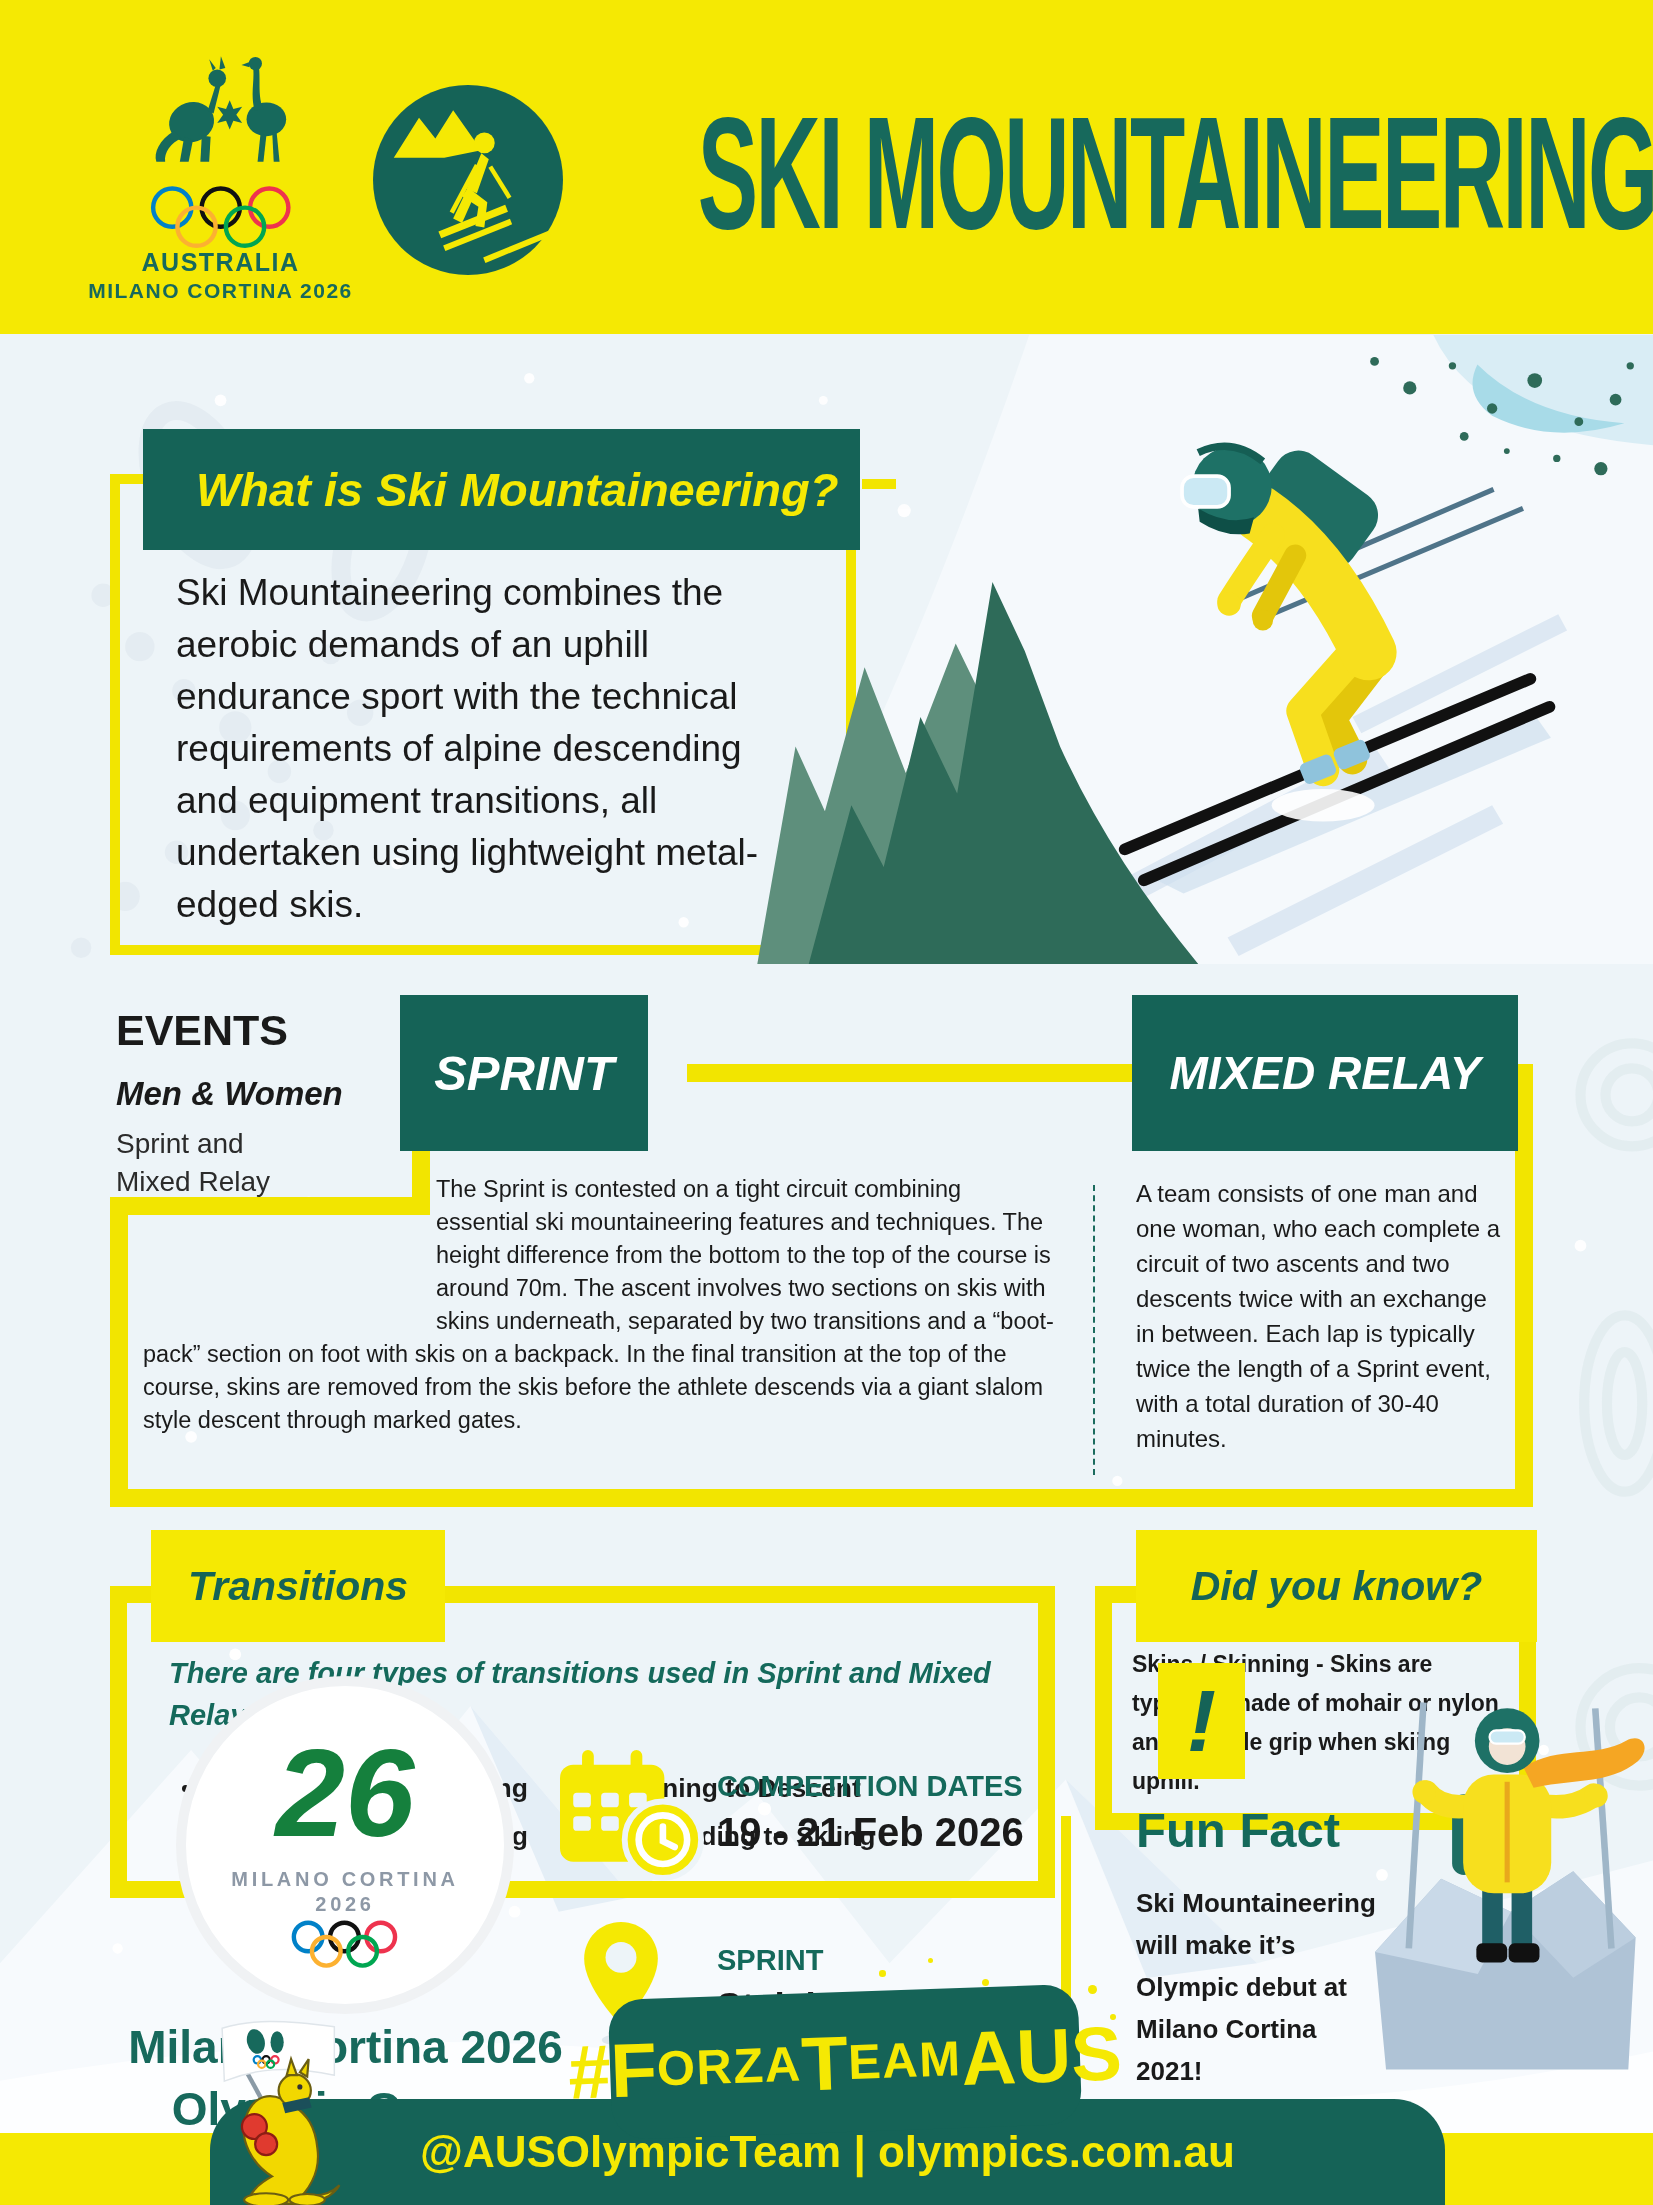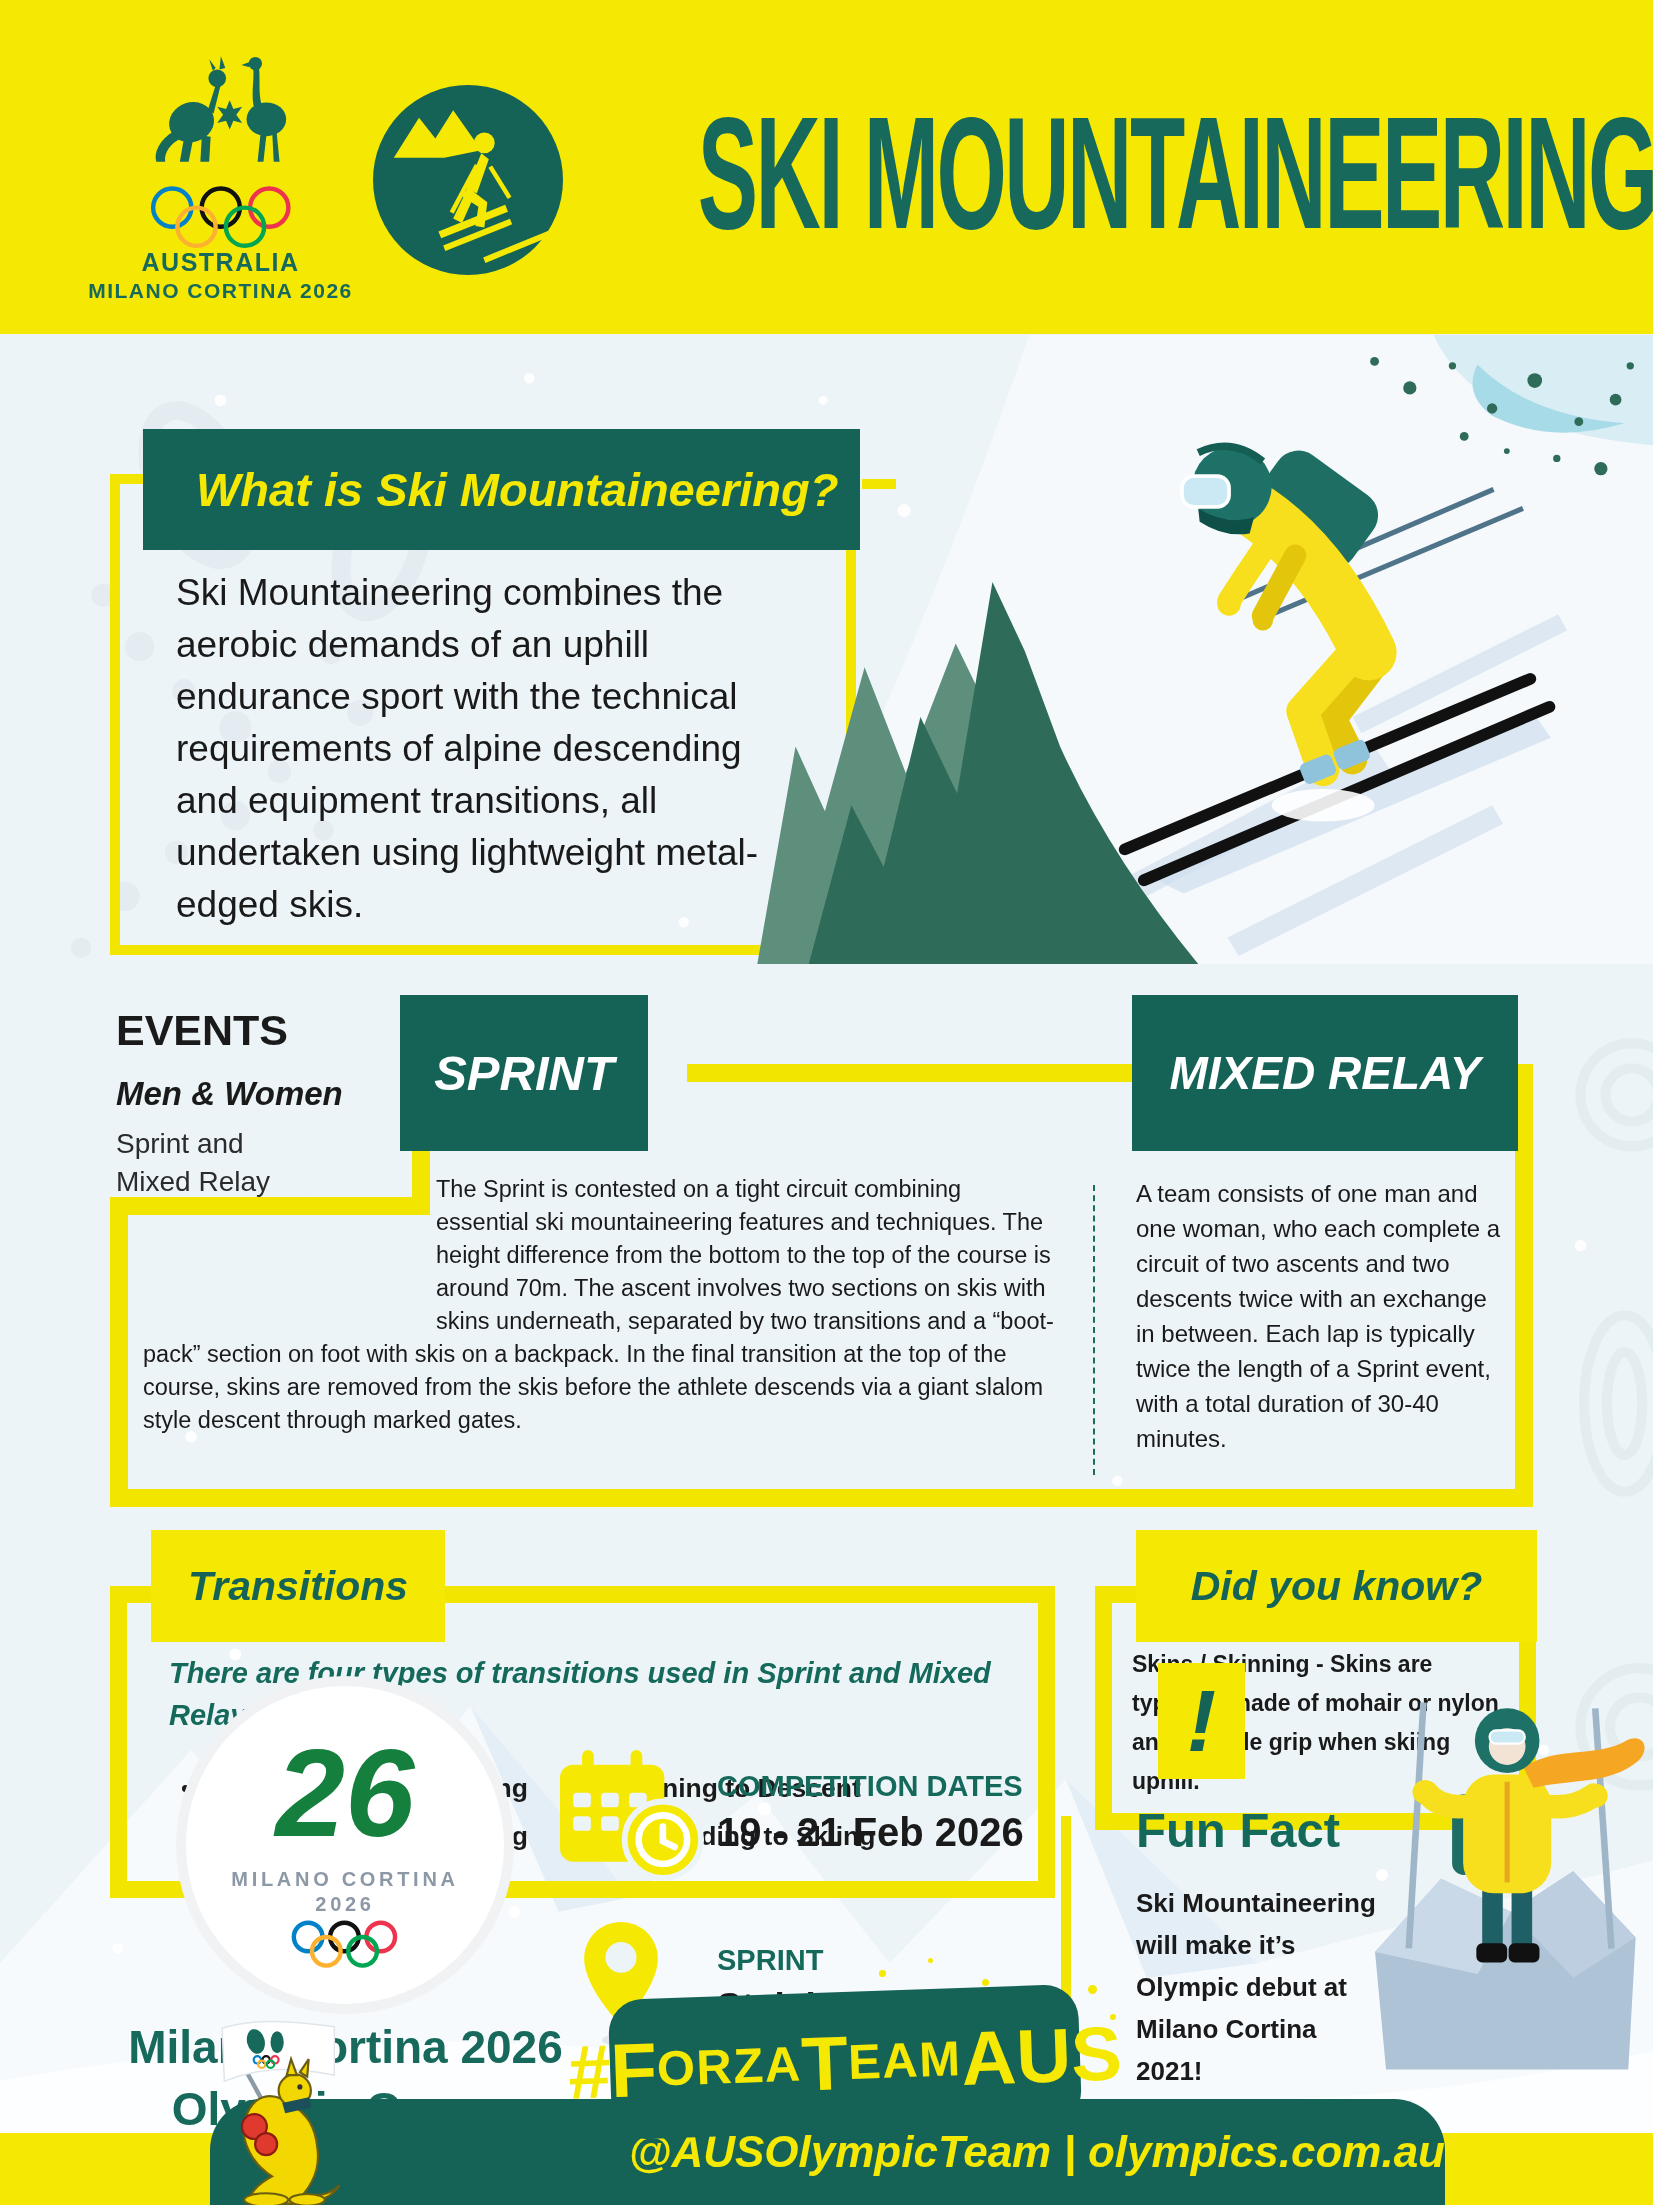--- a/index.html
+++ b/index.html
@@ -347,21 +347,21 @@
     <line x1="210" y1="168" x2="210" y2="305" stroke="#E8A81C" stroke-width="7"></line>
     <circle cx="97" cy="182" r="16" fill="#F7DF1E"></circle>
       <circle cx="331" cy="187" r="16" fill="#F7DF1E"></circle>
     <path d="M232 148 C 280 118 330 136 372 112 C 396 100 406 124 388 140 C 350 172 298 164 246 176 Z" fill="#F5A623"></path>
     <circle cx="210" cy="112" r="44" fill="#1E7166"></circle>
     <circle cx="210" cy="120" r="25" fill="#F2E3D5"></circle>
     <rect x="186" y="98" width="48" height="18" rx="9" fill="#CBE9F4" stroke="#FFFFFF" stroke-width="3"></rect>
   </svg>
 
   <div class="abs" style="left:0;top:2133px;width:1654px;height:72px;background:#F5E903;z-index:7"></div>
-  <div class="abs" style="left:210px;top:2099px;width:1235px;height:106px;background:#156357;border-radius:51px 51px 0 0;z-index:8;display:flex;align-items:center;justify-content:flex-end;font-style:italic;">
+  <div class="abs" style="left:210px;top:2099px;width:1235px;height:106px;background:#156357;border-radius:51px 51px 0 0;z-index:8;display:flex;align-items:center;justify-content:center;">
     <span style="color:#F5E903;font-size:44px;font-weight:800;">@AUSOlympicTeam | olympics.com.au</span>
   </div>
 
   <div class="abs" style="left:610px;top:1985px;width:470px;height:154px;z-index:9;transform:rotate(-2deg);">
     <div style="position:absolute;left:0;top:7.4px;width:470px;height:140px;background:#156357;border-radius:34px;"></div>
     <div style="position:absolute;left:0;top:0;width:470px;height:154px;display:flex;align-items:center;justify-content:center;">
       <span class="hx hx-big">#F</span>
         <span class="hx hx-mid">ORZA</span>
         <span class="hx hx-big">T</span>
         <span class="hx hx-mid">EAM</span>

